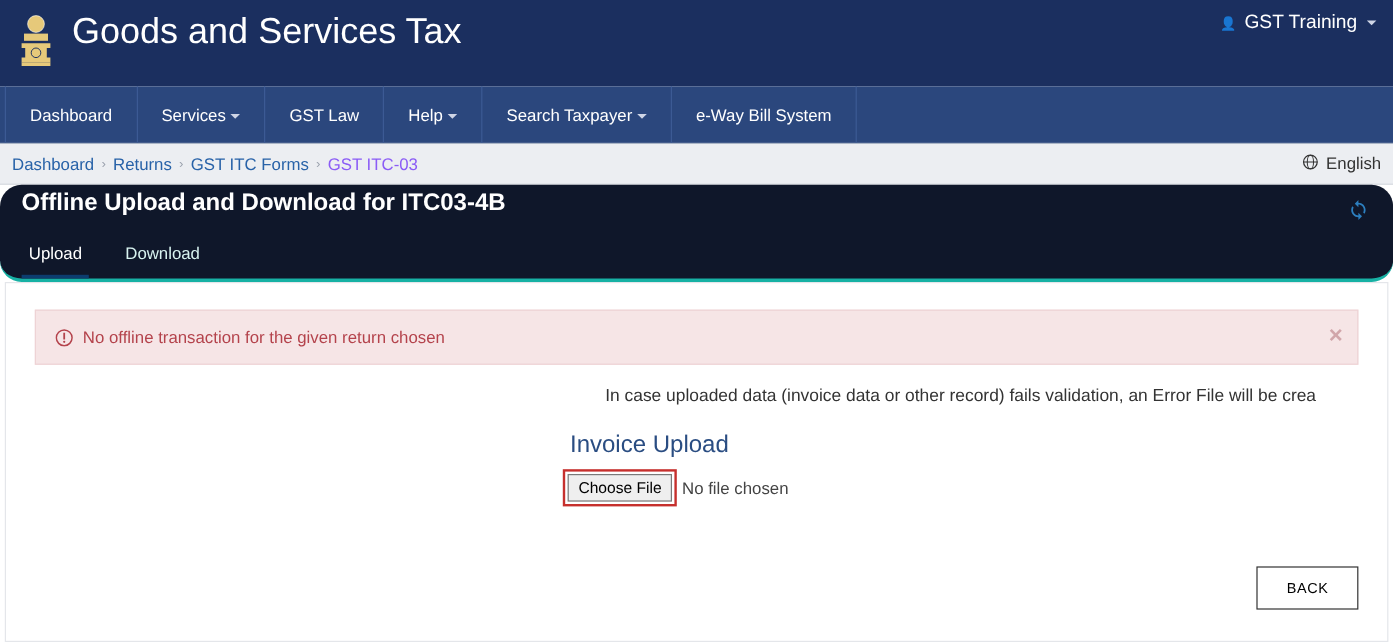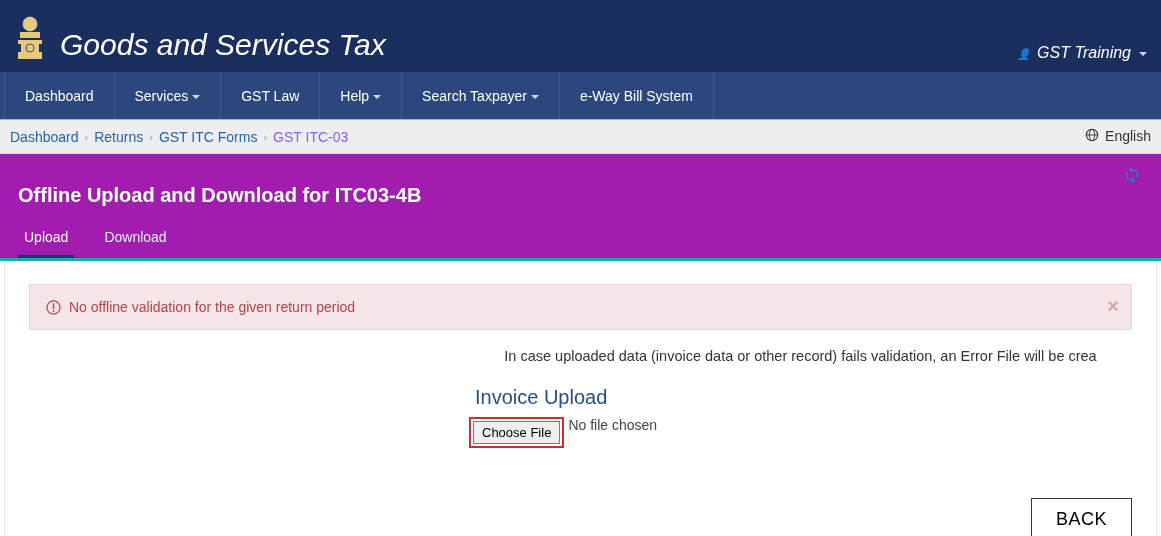--- a/index.html
+++ b/index.html
@@ -2,24 +2,23 @@
 <html><head>
   <meta charset="utf-8">
   <style>
     * { margin: 0; padding: 0; box-sizing: border-box; }
     body { font-family: "Segoe UI", Tahoma, Arial, sans-serif; background: #fff; width: 1161px; }
     
     .topbar {
       background: #1b2f5f;
       color: #fff;
       display: flex;
-      align-items: flex-end;
+      align-items: flex-start;
       padding: 10px 14px;
       height: 72px;
-      font-style: italic;
     }
     .emblem {
       width: 32px;
       height: 48px;
       margin-right: 14px;
       display: flex;
       align-items: center;
       justify-content: center;
     }
     .emblem svg { width: 32px; height: 48px; }
@@ -79,25 +78,26 @@
       color: #333;
       display: flex;
       align-items: flex-start;
       gap: 6px;
       cursor: pointer;
       font-size: 14px;
     }
     .globe-icon svg { width: 14px; height: 14px; }
     
     .panel-header {
-      background: #a21caf;
+      background: #0f172a;
       color: #fff;
-      padding: 30px 18px 0 18px;
+      padding: 4px 18px 0 18px;
       position: relative;
       border-bottom: 3px solid #17b1a4;
+      border-radius: 18px;
     }
     .panel-title {
       font-size: 20px;
       font-weight: 600;
       margin-bottom: 14px;
     }
     .refresh-btn {
       position: absolute;
       right: 20px;
       top: 12px;
@@ -159,20 +159,21 @@
       padding-left: 440px;
     }
     .upload-title {
       color: #2a4d82;
       font-size: 20px;
       margin-bottom: 8px;
       margin-left: 6px;
     }
     .file-row {
       display: flex;
+      align-items: center;
     }
     .file-highlight {
       border: 2px solid #c6302d;
       padding: 2px;
       display: inline-block;
     }
     .choose-btn {
       background: #efefef;
       border: 1px solid #7a7a7a;
       padding: 3px 8px;
@@ -187,21 +188,21 @@
     }
     .actions {
       display: flex;
       justify-content: flex-end;
       margin-top: 50px;
     }
     .back-btn {
       border: 1px solid #333;
       background: #fff;
       padding: 10px 24px;
-      font-size: 18px;
+      font-size: 12px;
       letter-spacing: .5px;
       cursor: pointer;
     }
   </style>
 </head>
 <body>
 
 <div class="topbar">
   <div class="emblem">
     <svg viewBox="0 0 32 48">
@@ -279,21 +280,21 @@
 
 <div class="content-area">
   <div class="alert">
     <span class="alert-icon">
       <svg viewBox="0 0 16 16">
           <circle cx="8" cy="8" r="7" fill="none" stroke="#b4434c" stroke-width="1.3"></circle>
           <rect x="7.2" y="3.5" width="1.6" height="6" fill="#b4434c"></rect>
           <circle cx="8" cy="11.6" r="1" fill="#b4434c"></circle>
         </svg>
     </span>
-    <span>No offline validation for the given return period</span>
+    <span>No offline transaction for the given return chosen</span>
     <span class="alert-close">×</span>
   </div>
 
   <div class="info-line">In case uploaded data (invoice data or other record) fails validation, an Error File will be crea</div>
 
   <div class="upload-block">
     <div class="upload-title">Invoice Upload</div>
     <div class="file-row">
       <span class="file-highlight">
         <span class="choose-btn">Choose File</span>

